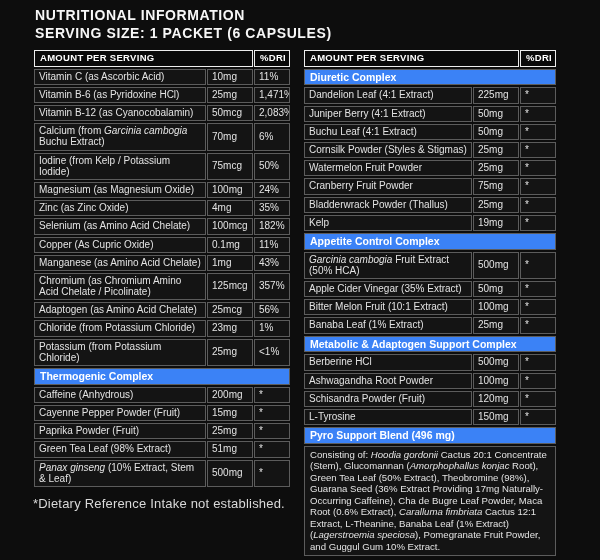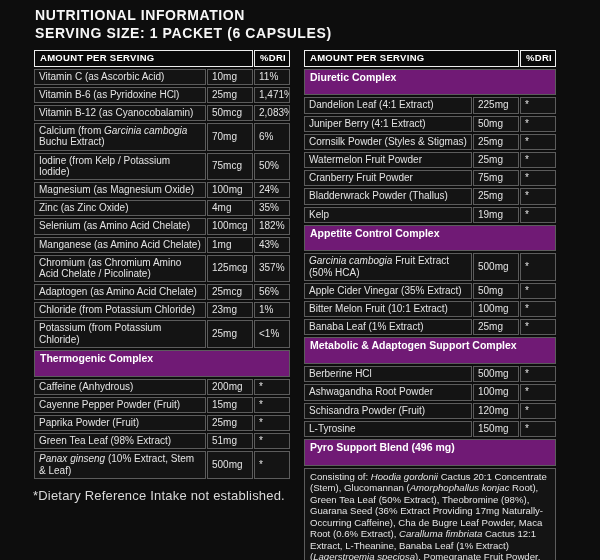--- a/index.html
+++ b/index.html
@@ -44,23 +44,23 @@
     letter-spacing: 0.3px;
   }
   .nt td {
     border: 1px solid #5c5c5c;
     background: #141414;
     padding: 1px 4px 2px;
     vertical-align: middle;
     overflow: hidden;
   }
   .nt td.section {
-    background: #701a75; color: #ffffff;
+    background: #3b82f6; color: #ffffff;
     font-weight: bold; font-size: 10.5px;
-    padding: 2px 5px 11px;
+    padding: 2px 5px 1px;
   }
   .nt td.amt, .nt td.dri { white-space: nowrap; }
   .nt td.blendtext {
     font-size: 9.6px; line-height: 1.2;
     padding: 2px 5px 3px;
   }
   em { font-style: italic; }
 
   .footnote {
     margin-top: 7px;
@@ -127,20 +127,25 @@
               <td class="name"><span>Zinc (as Zinc Oxide)</span></td>
               <td class="amt">4mg</td>
               <td class="dri">35%</td>
             </tr>
             <tr>
               <td class="name"><span>Selenium (as Amino Acid Chelate)</span></td>
               <td class="amt">100mcg</td>
               <td class="dri">182%</td>
             </tr>
             <tr>
+              <td class="name"><span>Copper (As Cupric Oxide)</span></td>
+              <td class="amt">0.1mg</td>
+              <td class="dri">11%</td>
+            </tr>
+            <tr>
               <td class="name"><span>Manganese (as Amino Acid Chelate)</span></td>
               <td class="amt">1mg</td>
               <td class="dri">43%</td>
             </tr>
             <tr>
               <td class="name"><span>Chromium (as Chromium Amino Acid Chelate / Picolinate)</span></td>
               <td class="amt">125mcg</td>
               <td class="dri">357%</td>
             </tr>
             <tr>
@@ -212,20 +217,25 @@
               <td class="name"><span>Dandelion Leaf (4:1 Extract)</span></td>
               <td class="amt">225mg</td>
               <td class="dri">*</td>
             </tr>
             <tr>
               <td class="name"><span>Juniper Berry (4:1 Extract)</span></td>
               <td class="amt">50mg</td>
               <td class="dri">*</td>
             </tr>
             <tr>
+              <td class="name"><span>Buchu Leaf (4:1 Extract)</span></td>
+              <td class="amt">50mg</td>
+              <td class="dri">*</td>
+            </tr>
+            <tr>
               <td class="name"><span>Cornsilk Powder (Styles &amp; Stigmas)</span></td>
               <td class="amt">25mg</td>
               <td class="dri">*</td>
             </tr>
             <tr>
               <td class="name"><span>Watermelon Fruit Powder</span></td>
               <td class="amt">25mg</td>
               <td class="dri">*</td>
             </tr>
             <tr>

